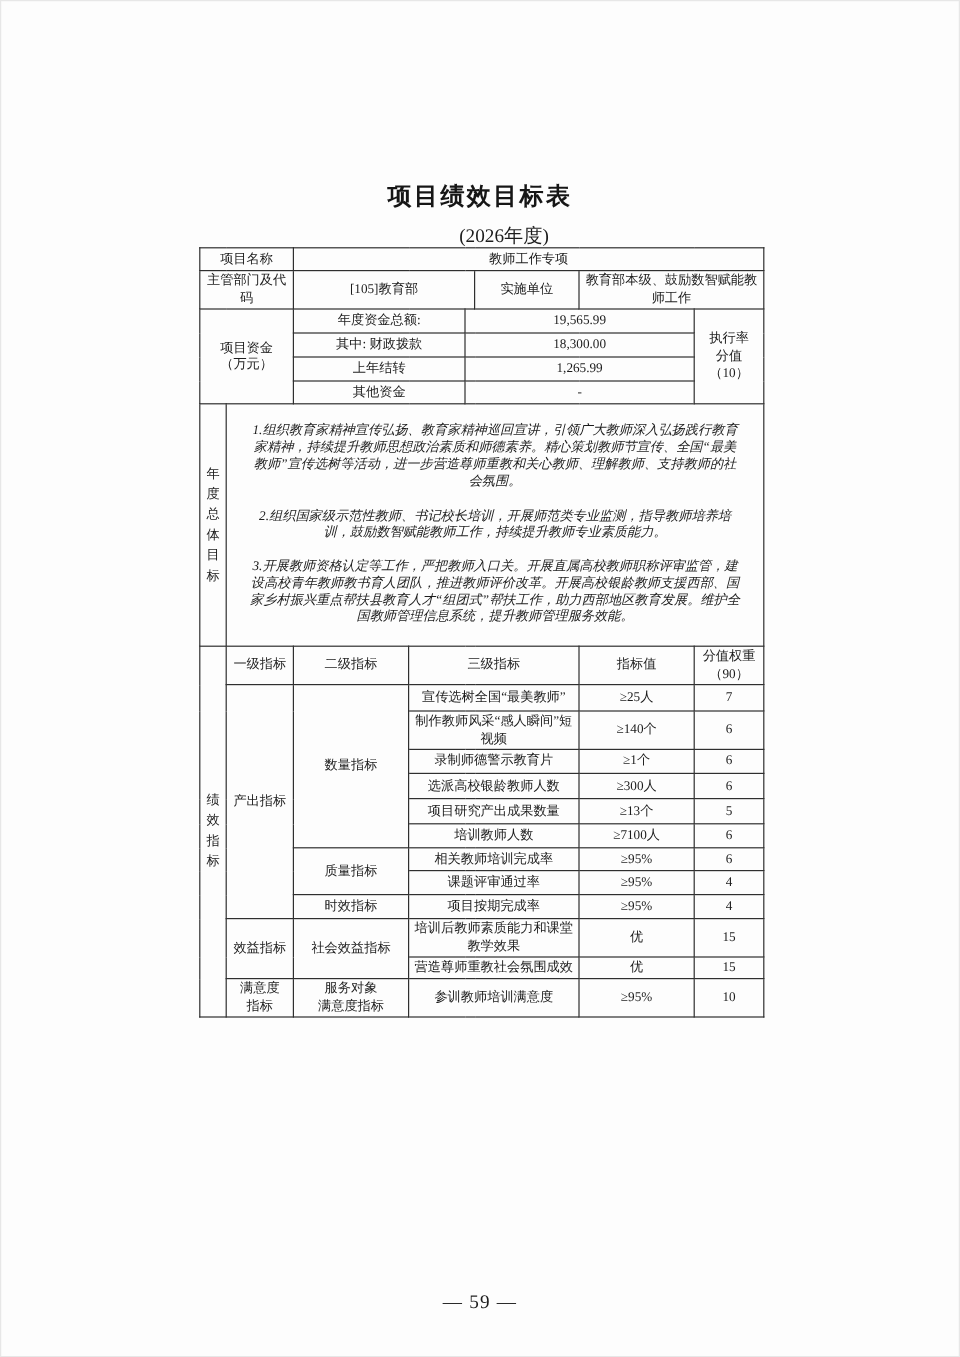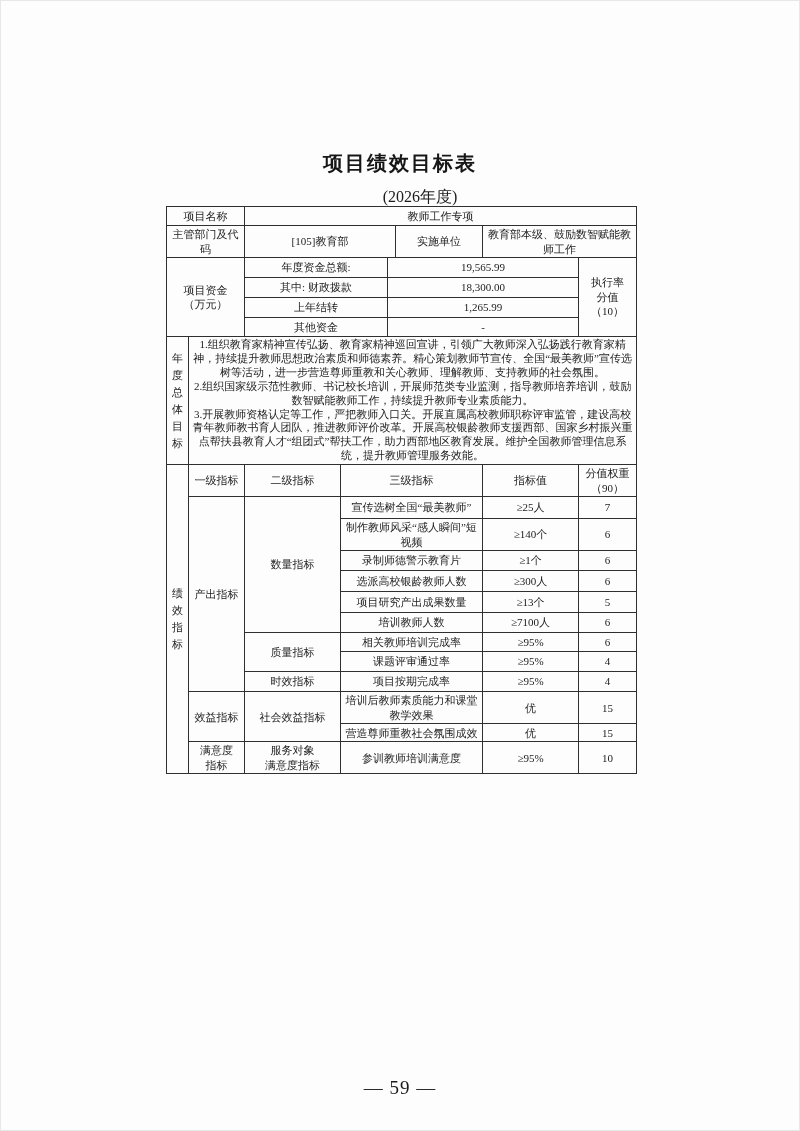--- a/index.html
+++ b/index.html
@@ -28,30 +28,30 @@
   }
   .perf td {
     border: 1px solid #2f2f2f;
     font-size: 11px; line-height: 1.32;
     padding: 1px 3px; text-align: center; vertical-align: middle;
     overflow: hidden;
   }
   .vcell { padding: 0; }
   .vstack { width: 13px; margin: 0 auto; word-break: break-all; line-height: 17px; text-align: center; }
   .goal-cell { text-align: justify; padding: 4px 6px 2px 6px; }
-  .goal-cell p { margin: 0; font-size: 11px; line-height: 13.9px; }
+  .goal-cell p { margin: 15px; font-size: 11px; line-height: 13.9px; font-style: italic; }
   .l3 { text-align: left; padding-left: 4px; }
   .num { text-align: right; padding-right: 4px; }
   .fund-first { text-align: left; padding-left: 6px; }
   .fund-sub-r { text-align: right; padding-right: 8px; }
   .fund-sub-c { text-align: center; padding-left: 45px; }
   .line { display: block; }
   .pageno {
     position: absolute; top: 1077px; left: 0; width: 100%;
-    text-align: center; font-size: 19px; letter-spacing: 1px;
+    text-align: center; font-size: 16px; letter-spacing: 1px;
   }
 </style>
 </head>
 <body>
 
 <div class="page-frame"></div>
 
 <div class="doc-title">项目绩效目标表</div>
 <div class="doc-subtitle">(2026年度)</div>
 

